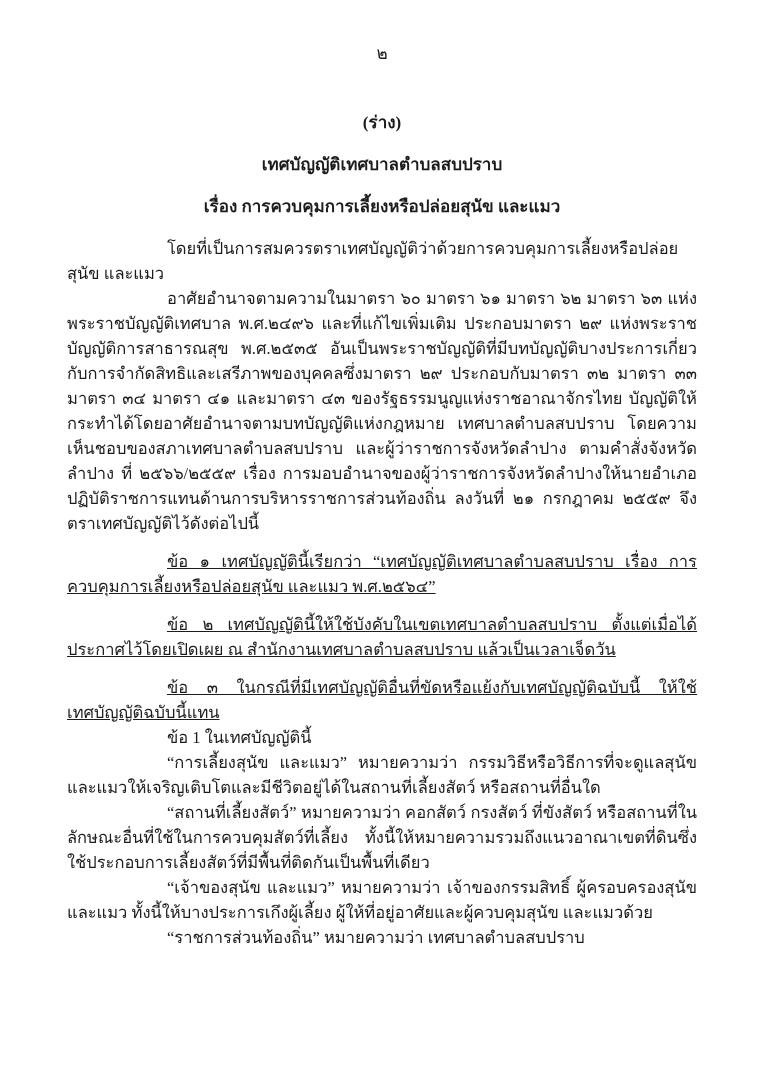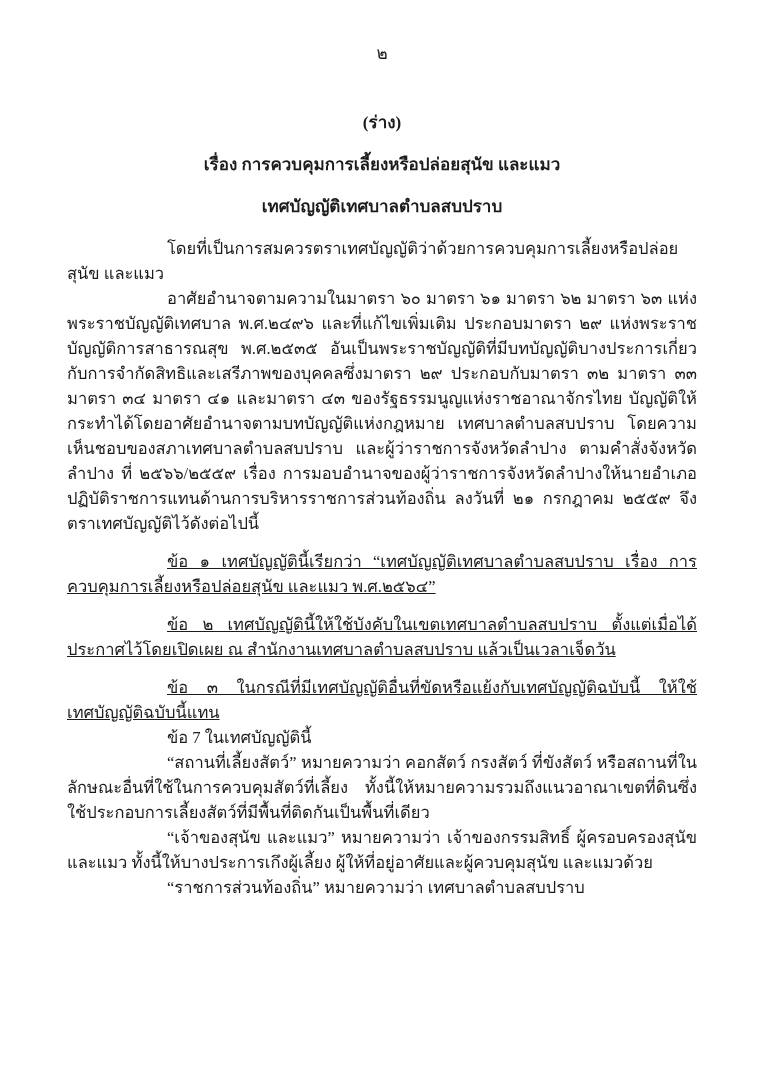--- a/index.html
+++ b/index.html
@@ -49,29 +49,30 @@
 </style>
 </head>
 <body>
 
 <div class="page">
 
   <p class="page-number">๒</p>
 
   <div class="doc-header">
     <p class="draft-label">(ร่าง)</p>
+    <p class="title-line">เทศบัญญัติเทศบาลตำบลสบปราบ</p>
     <p class="title-line">เรื่อง การควบคุมการเลี้ยงหรือปล่อยสุนัข และแมว</p>
-    <p class="title-line">เทศบัญญัติเทศบาลตำบลสบปราบ</p>
   </div>
 
   <div class="doc-body">
       <p class="para">โดยที่เป็นการสมควรตราเทศบัญญัติว่าด้วยการควบคุมการเลี้ยงหรือปล่อยสุนัข และแมว</p>
       <p class="para">อาศัยอำนาจตามความในมาตรา ๖๐ มาตรา ๖๑ มาตรา ๖๒ มาตรา ๖๓ แห่งพระราชบัญญัติเทศบาล พ.ศ.๒๔๙๖ และที่แก้ไขเพิ่มเติม ประกอบมาตรา ๒๙ แห่งพระราชบัญญัติการสาธารณสุข พ.ศ.๒๕๓๕ อันเป็นพระราชบัญญัติที่มีบทบัญญัติบางประการเกี่ยวกับการจำกัดสิทธิและเสรีภาพของบุคคลซึ่งมาตรา ๒๙ ประกอบกับมาตรา ๓๒ มาตรา ๓๓ มาตรา ๓๔ มาตรา ๔๑ และมาตรา ๔๓ ของรัฐธรรมนูญแห่งราชอาณาจักรไทย บัญญัติให้กระทำได้โดยอาศัยอำนาจตามบทบัญญัติแห่งกฎหมาย เทศบาลตำบลสบปราบ โดยความเห็นชอบของสภาเทศบาลตำบลสบปราบ และผู้ว่าราชการจังหวัดลำปาง ตามคำสั่งจังหวัดลำปาง ที่ ๒๕๖๖/๒๕๕๙ เรื่อง การมอบอำนาจของผู้ว่าราชการจังหวัดลำปางให้นายอำเภอปฏิบัติราชการแทนด้านการบริหารราชการส่วนท้องถิ่น ลงวันที่ ๒๑ กรกฎาคม ๒๕๕๙ จึงตราเทศบัญญัติไว้ดังต่อไปนี้</p>
       <p class="para section">ข้อ ๑ เทศบัญญัตินี้เรียกว่า “เทศบัญญัติเทศบาลตำบลสบปราบ เรื่อง การควบคุมการเลี้ยงหรือปล่อยสุนัข และแมว พ.ศ.๒๕๖๔”</p>
       <p class="para section">ข้อ ๒ เทศบัญญัตินี้ให้ใช้บังคับในเขตเทศบาลตำบลสบปราบ ตั้งแต่เมื่อได้ประกาศไว้โดยเปิดเผย ณ สำนักงานเทศบาลตำบลสบปราบ แล้วเป็นเวลาเจ็ดวัน</p>
       <p class="para section">ข้อ ๓ ในกรณีที่มีเทศบัญญัติอื่นที่ขัดหรือแย้งกับเทศบัญญัติฉบับนี้ ให้ใช้เทศบัญญัติฉบับนี้แทน</p>
-      <p class="para">ข้อ 7 ในเทศบัญญัตินี้</p>
+      <p class="para">ข้อ 1 ในเทศบัญญัตินี้</p>
+      <p class="para">“การเลี้ยงสุนัข และแมว” หมายความว่า กรรมวิธีหรือวิธีการที่จะดูแลสุนัข และแมวให้เจริญเติบโตและมีชีวิตอยู่ได้ในสถานที่เลี้ยงสัตว์ หรือสถานที่อื่นใด</p>
       <p class="para">“สถานที่เลี้ยงสัตว์” หมายความว่า คอกสัตว์ กรงสัตว์ ที่ขังสัตว์ หรือสถานที่ในลักษณะอื่นที่ใช้ในการควบคุมสัตว์ที่เลี้ยง ทั้งนี้ให้หมายความรวมถึงแนวอาณาเขตที่ดินซึ่งใช้ประกอบการเลี้ยงสัตว์ที่มีพื้นที่ติดกันเป็นพื้นที่เดียว</p>
       <p class="para">“เจ้าของสุนัข และแมว” หมายความว่า เจ้าของกรรมสิทธิ์ ผู้ครอบครองสุนัข และแมว ทั้งนี้ให้บางประการเกึงผู้เลี้ยง ผู้ให้ที่อยู่อาศัยและผู้ควบคุมสุนัข และแมวด้วย</p>
       <p class="para">“ราชการส่วนท้องถิ่น” หมายความว่า เทศบาลตำบลสบปราบ</p>
     </div>
 
 </div>
 
 </body></html>

